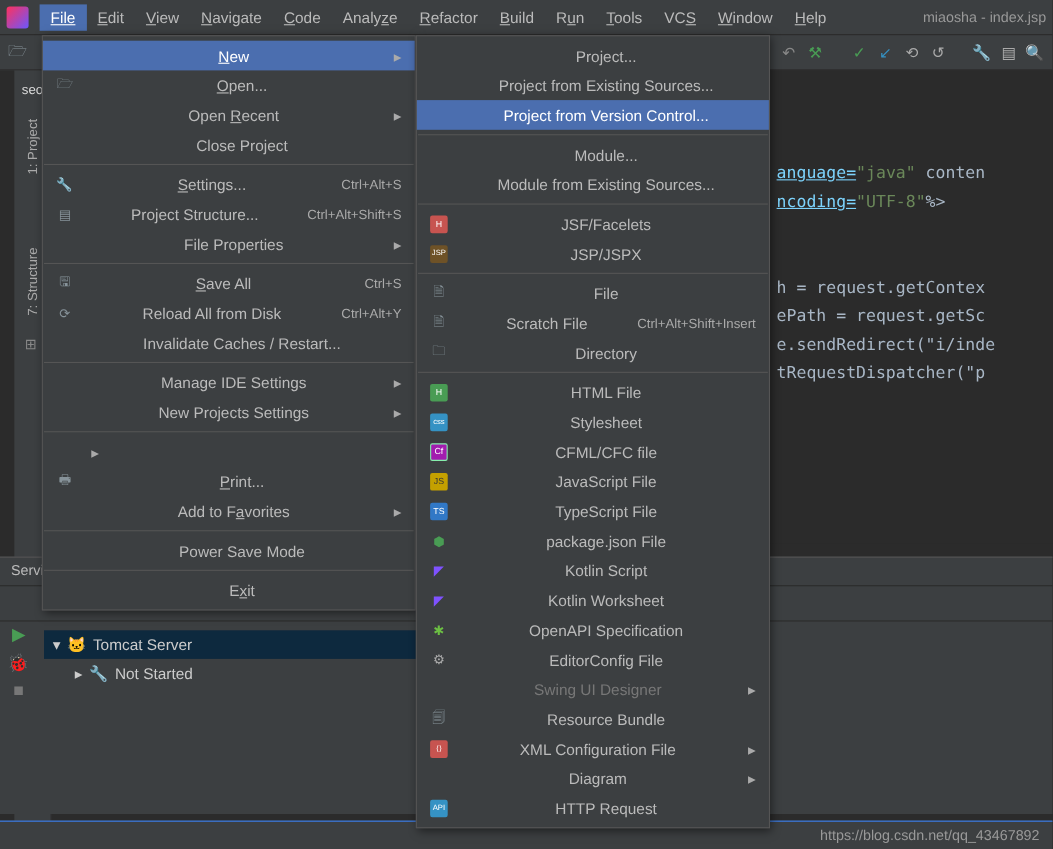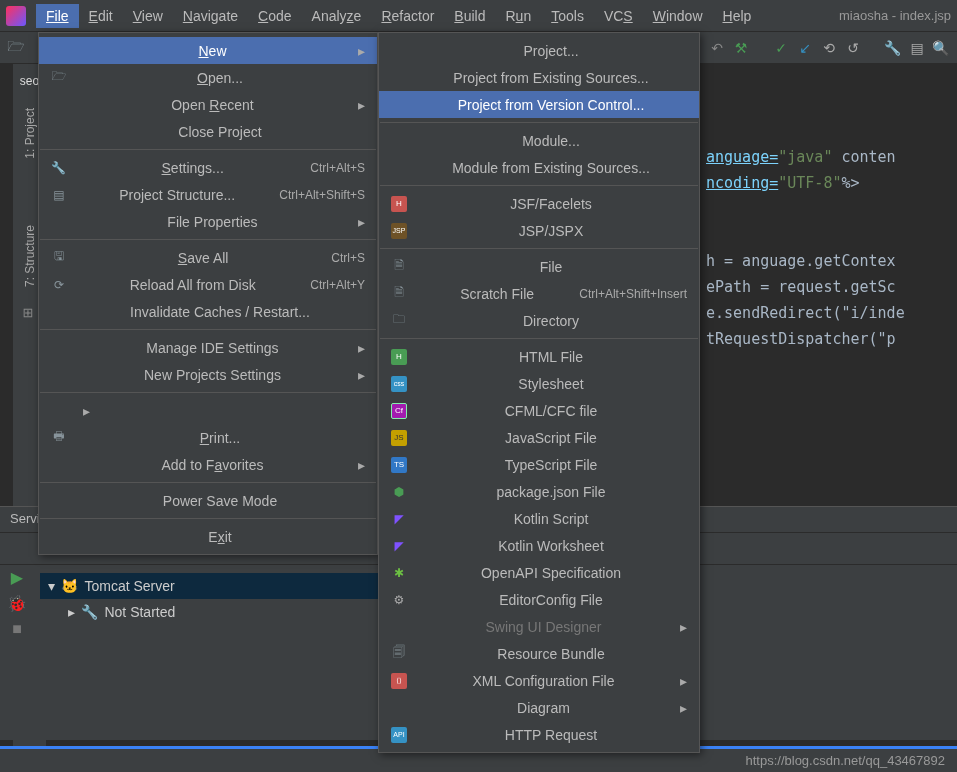--- a/index.html
+++ b/index.html
@@ -159,21 +159,21 @@
       position: absolute;
       left: 40px; top: 66px;
       font-size: 14px; color: #ccc;
     }
     .tree-row { height: 26px; display: flex; align-items: center; gap: 6px; padding: 0 8px;}
     .tree-row.sel { background: #0d293e; width: 340px;}
     .status-bar {
       position: absolute;
       left: 0; right: 0; bottom: 0; height: 26px;
       background: #3c3f41;
-      border-top: 3px solid #3b82f6;
+      border-top: 1px solid #3b82f6;
       display: flex; align-items: center; justify-content: flex-end;
       padding: 0 12px;
       font-size: 13px;
       color: #999;
     }
     .wrench { color: #9aa; }
     .folder-ico { color: #87939a; }
     .run-play { color: #499c54; font-size: 16px;}
     .bug-ico { color: #c75450; font-size: 16px;}
     .stop-ico { color: #777; font-size: 16px;}
@@ -421,21 +421,21 @@
       <span class="dicon" style="background:#3592c4;color:#fff;font-size:7px;border-radius:2px;">API</span>
       <span class="label">HTTP Request</span>
     </div>
 </div>
 
 <div class="editor-area">
   <div><span class="kw-attr">anguage=</span><span class="str">"java"</span><span> conten</span></div>
   <div><span class="kw-attr">ncoding=</span><span class="str">"UTF-8"</span><span>%&gt;</span></div>
   <div>&nbsp;</div>
   <div>&nbsp;</div>
-  <div>h = anguage.getContex</div>
+  <div>h = request.getContex</div>
   <div>ePath = request.getSc</div>
   <div>e.sendRedirect("i/inde</div>
   <div>tRequestDispatcher("p</div>
 </div>
 
 <div class="services-panel">
   <div class="services-header">Services</div>
   <div class="services-toolbar">
     <span style="width:28px"></span>
     <span class="sicon">⇱</span>

